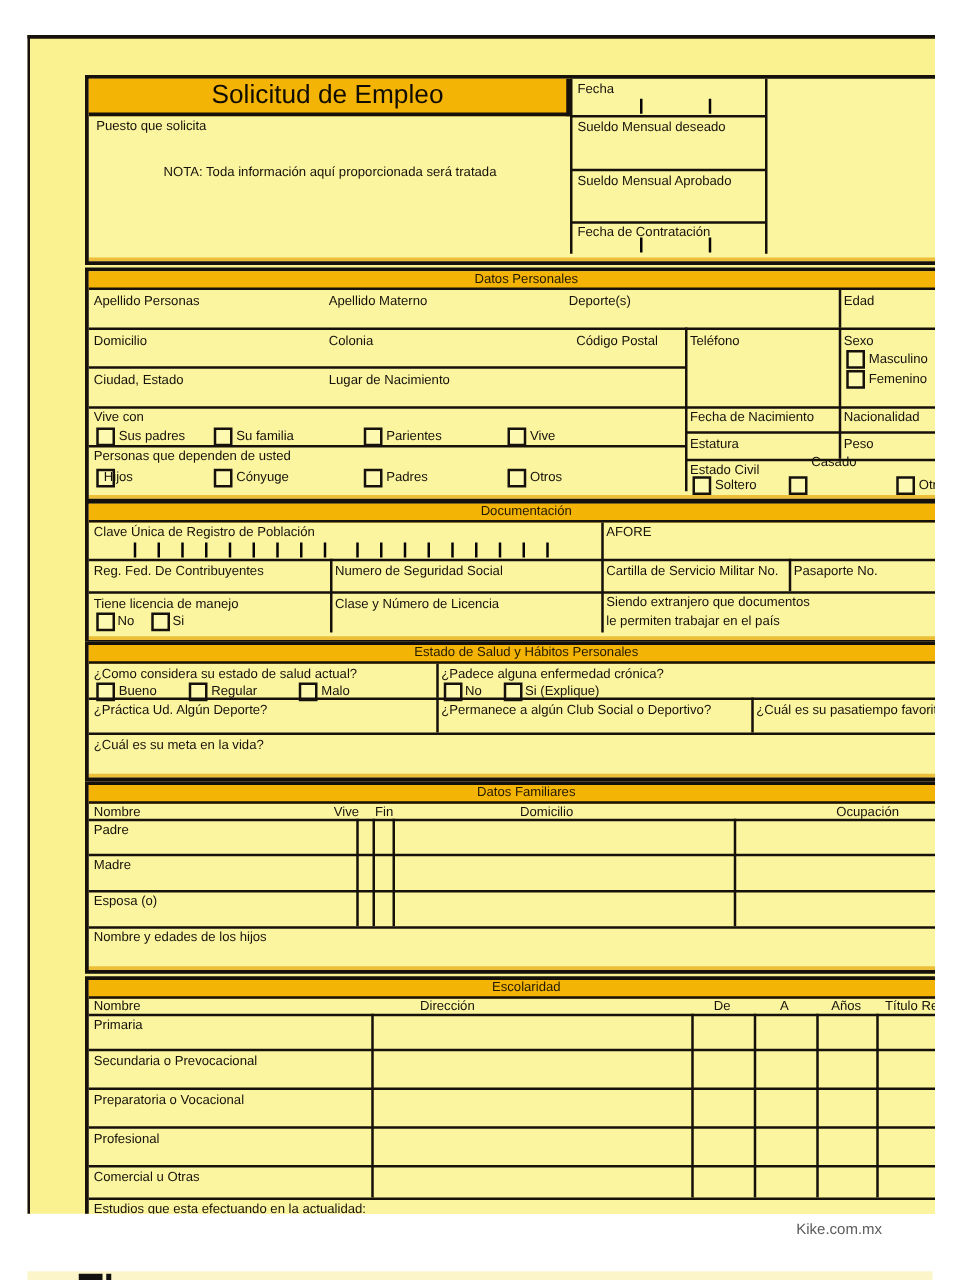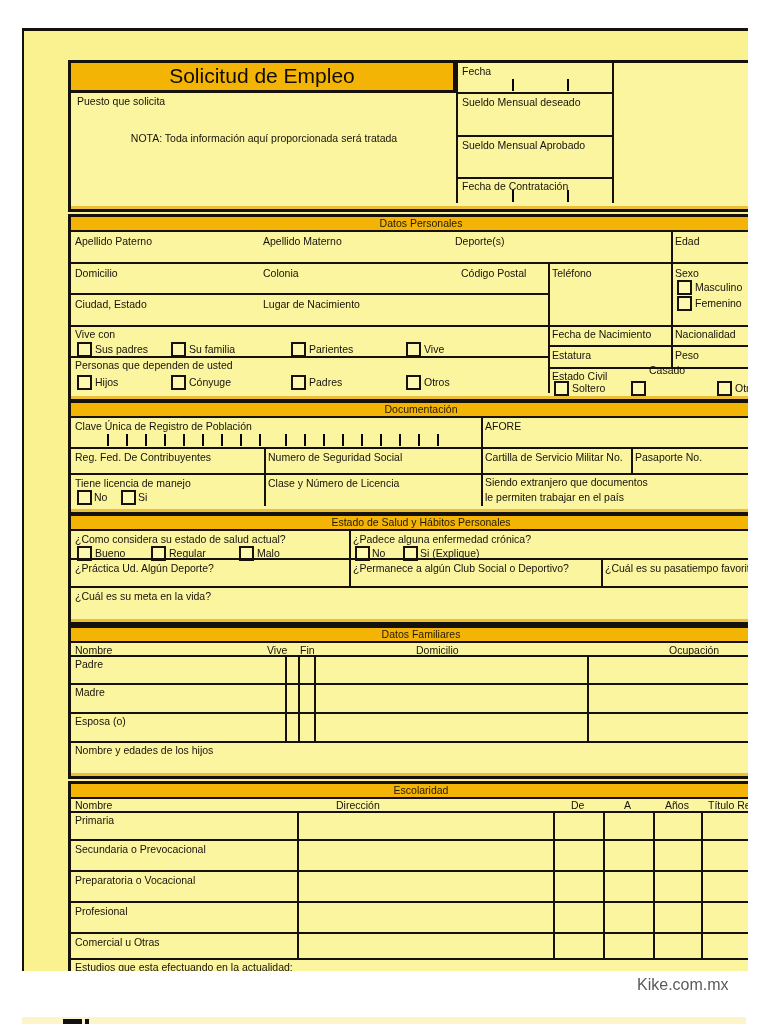--- a/index.html
+++ b/index.html
@@ -21,21 +21,21 @@
   .lb{position:absolute;font-size:10.5px;line-height:13px;color:#15120a;white-space:nowrap;}
   .hl{position:absolute;height:2px;background:#16110b;}
   .vl{position:absolute;width:2px;background:#16110b;}
   .cb{position:absolute;width:11px;height:11px;border:2px solid #16110b;background:#FDF9B0;}
   .tick{position:absolute;width:2px;height:12px;background:#050505;}
   .title-bar{position:absolute;left:0;top:0;width:382px;height:27px;background:#F4B405;
              border-right:3px solid #16110b;border-bottom:3px solid #16110b;text-align:center;
              font-size:21px;line-height:26px;color:#100c02;}
   .notes{position:absolute;left:0;top:68px;width:386px;text-align:center;font-size:10.5px;
          line-height:14px;color:#15120a;}
-  .wm{position:absolute;left:637px;top:976px;font-size:16px;color:#5b5b5b;}
+  .wm{position:absolute;left:637px;top:976px;font-size:12px;color:#5b5b5b;}
   .next{position:absolute;left:22px;top:1017px;width:724px;height:7px;background:#FBF5C9;}
   .next .m1{position:absolute;left:41px;top:2px;width:19px;height:5px;background:#111;}
   .next .m2{position:absolute;left:63px;top:2px;width:4px;height:5px;background:#111;}
 </style>
 </head>
 <body>
 
 <div class="canvas">
   <div class="page">
 
@@ -58,21 +58,21 @@
         <div class="hl" style="left:385px;top:114px;width:156px"></div>
         <span class="lb" style="left:391px;top:117px">Fecha de Contratación</span>
         <div class="tick" style="left:441px;top:127px"></div>
         <div class="tick" style="left:496px;top:127px"></div>
       </div>
     </section>
 
     <section class="box" id="per">
       <div class="bar">Datos Personales</div>
       <div class="ct" style="height:161px">
-        <span class="lb" style="left:4px;top:3px">Apellido Paterno</span>
+        <span class="lb" style="left:4px;top:3px">Apellido Personas</span>
         <span class="lb" style="left:192px;top:3px">Apellido Materno</span>
         <span class="lb" style="left:384px;top:3px">Deporte(s)</span>
         <div class="vl" style="left:600px;top:0;height:30px"></div>
         <span class="lb" style="left:604px;top:3px">Edad</span>
         <div class="hl" style="left:0;top:30px;width:694px"></div>
 
         <span class="lb" style="left:4px;top:35px">Domicilio</span>
         <span class="lb" style="left:192px;top:35px">Colonia</span>
         <span class="lb" style="left:390px;top:35px">Código Postal</span>
         <div class="hl" style="left:0;top:61px;width:477px"></div>
@@ -108,21 +108,21 @@
         <span class="lb" style="left:24px;top:111px">Sus padres</span>
         <span class="cb" style="left:100px;top:110px"></span>
         <span class="lb" style="left:118px;top:111px">Su familia</span>
         <span class="cb" style="left:220px;top:110px"></span>
         <span class="lb" style="left:238px;top:111px">Parientes</span>
         <span class="cb" style="left:335px;top:110px"></span>
         <span class="lb" style="left:353px;top:111px">Vive</span>
         <div class="hl" style="left:0;top:124px;width:477px"></div>
         <span class="lb" style="left:4px;top:127px">Personas que dependen de usted</span>
         <span class="cb" style="left:6px;top:143px"></span>
-        <span class="lb" style="left:24px;top:144px">Hijos</span>
+        <span class="lb" style="left:12px;top:144px">Hijos</span>
         <span class="cb" style="left:100px;top:143px"></span>
         <span class="lb" style="left:118px;top:144px">Cónyuge</span>
         <span class="cb" style="left:220px;top:143px"></span>
         <span class="lb" style="left:238px;top:144px">Padres</span>
         <span class="cb" style="left:335px;top:143px"></span>
         <span class="lb" style="left:353px;top:144px">Otros</span>
       </div>
     </section>
 
     <section class="box" id="doc">

